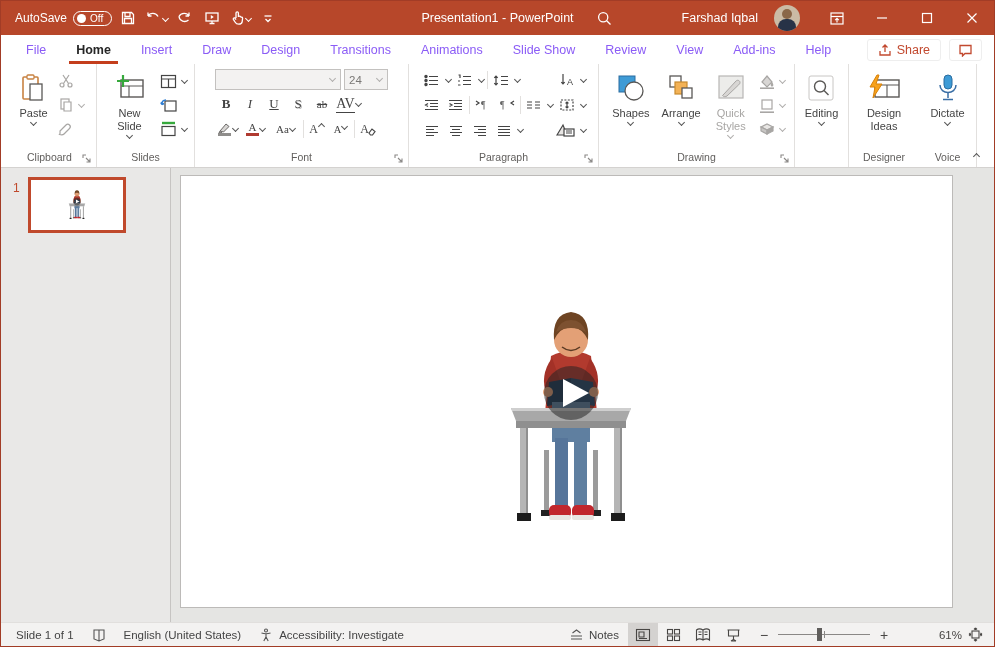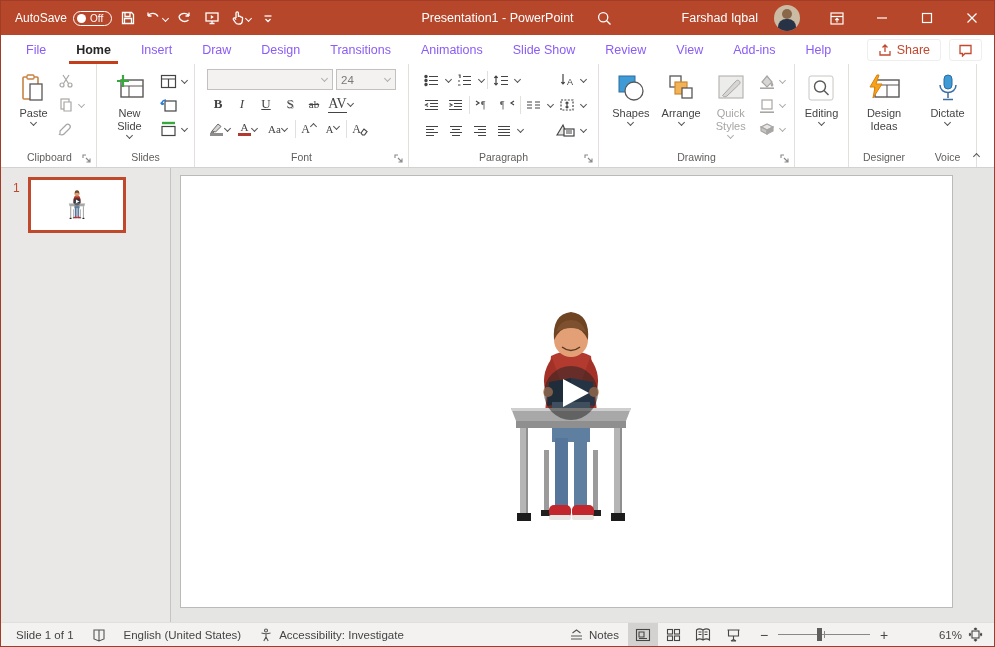--- a/index.html
+++ b/index.html
@@ -337,21 +337,21 @@
     </div>
 
     <div class="grp" style="width:214px">
       <div class="grp-content">
         <div class="fontrows">
           <div class="irow" style="gap:3px">
             <div class="combo" style="width:126px">
               <span></span>
                 <i class="chev dis"></i>
             </div>
-            <div class="combo" style="width:60px">
+            <div class="combo" style="width:44px">
               <span>24</span>
                 <i class="chev dis"></i>
             </div>
           </div>
           <div class="irow" style="gap:2px">
             <div class="sbtn">
                 <span class="tbt" style="font-weight:bold">B</span>
               </div>
             <div class="sbtn">
                 <span class="tbt" style="font-style:italic">I</span>

